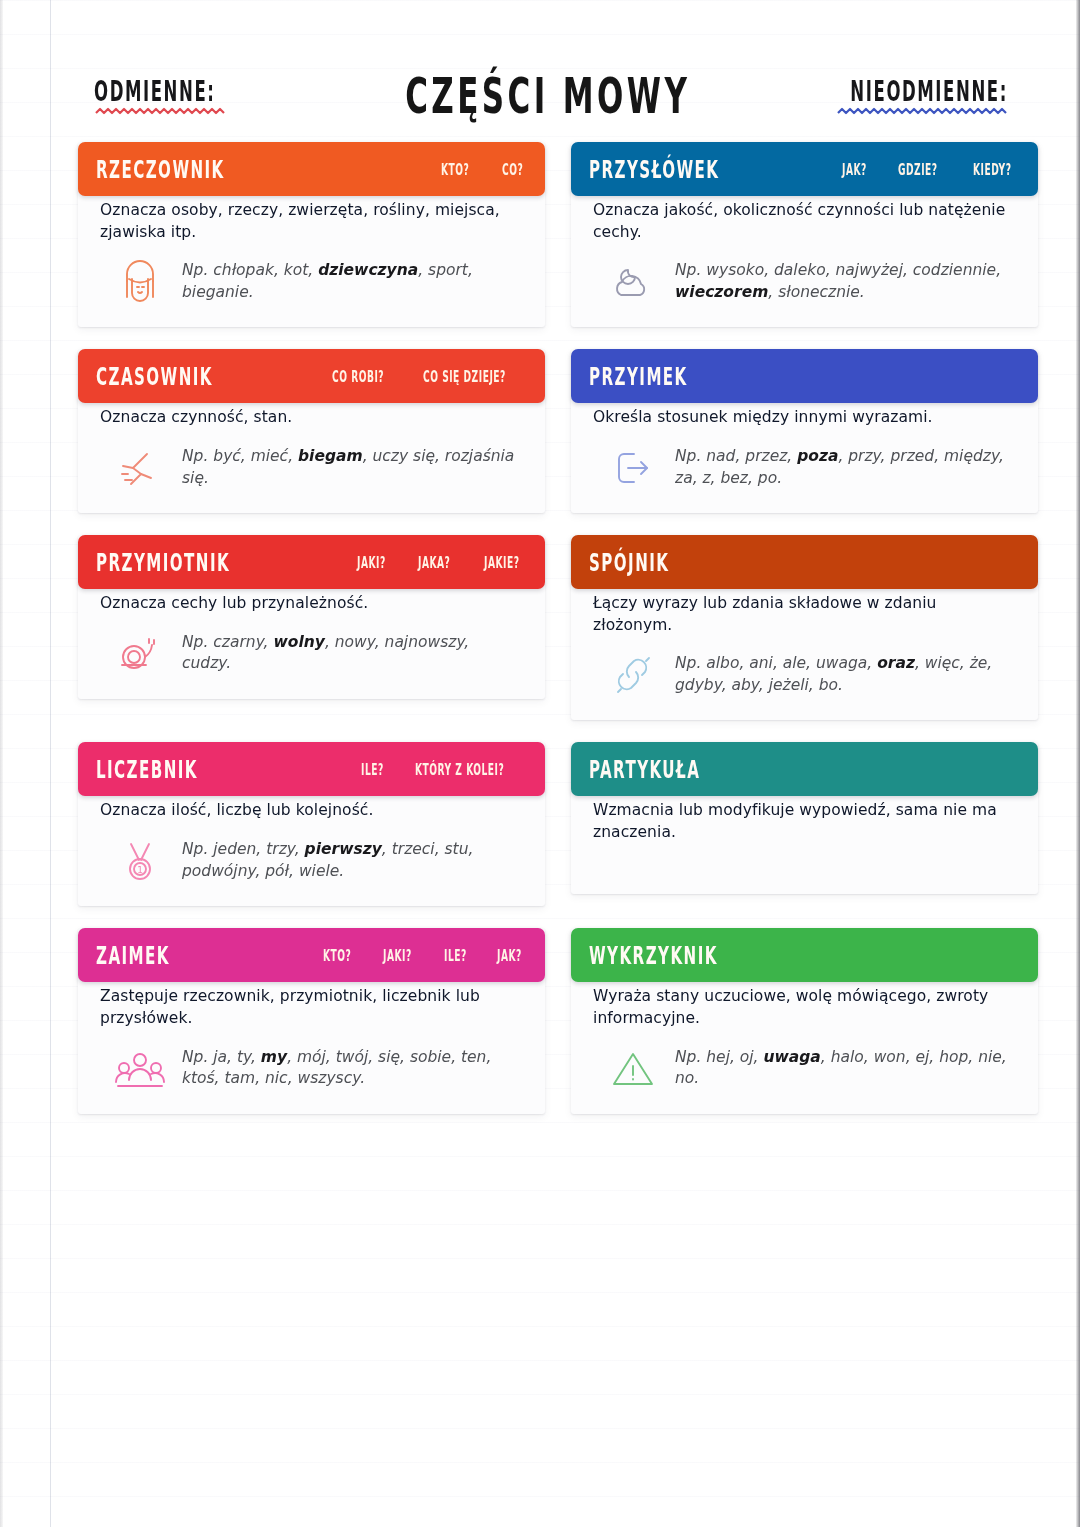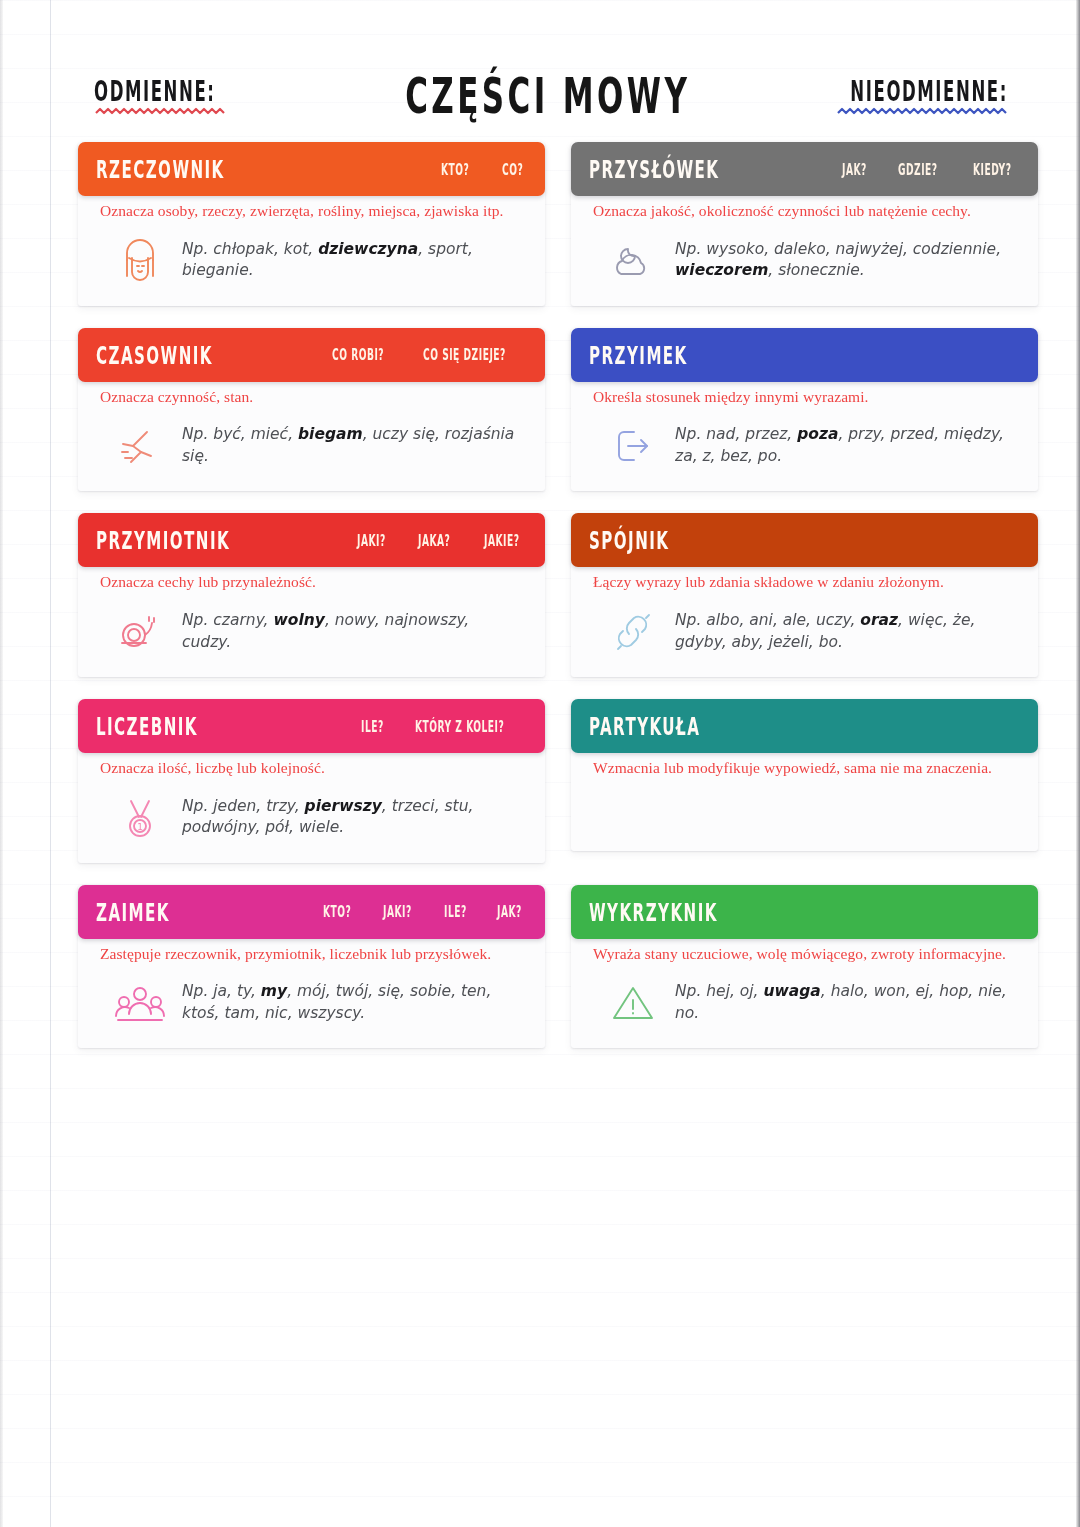--- a/index.html
+++ b/index.html
@@ -148,25 +148,24 @@
   .card-questions .hand {
     font-size: 13px;
     color: #fff3e6;
     letter-spacing: 0.05em;
     transform: scaleX(0.78) scaleY(1.18);
   }
 
   .card-desc {
     font-size: 15.5px;
     line-height: 1.40;
-    color: #ef4444;
+    color: #0f172a;
     letter-spacing: 0.005em;
     margin-bottom: 14px;
     max-width: 420px;
-    font-family: Liberation Serif, serif;
   }
 
   .example-row {
     display: flex;
     align-items: flex-start;
     gap: 16px;
     padding-left: 14px;
   }
   .example-icon {
     flex: 0 0 52px;
@@ -232,21 +231,21 @@
                   <path fill="none" stroke="#f0885c" stroke-width="1.9" stroke-linecap="round" stroke-linejoin="round" d="M9 22 v16 M35 22 v16"></path>
                   <path fill="none" stroke="#f0885c" stroke-width="1.9" stroke-linecap="round" stroke-linejoin="round" d="M19 28 h2 M24 28 h2"></path>
                   <path fill="none" stroke="#f0885c" stroke-width="1.9" stroke-linecap="round" stroke-linejoin="round" d="M20 33 q2 2 4 0"></path>
                 </svg>
               </div>
               <div class="example-text"><span>Np. chłopak, kot, </span><b>dziewczyna</b><span>, sport, bieganie.</span></div>
             </div>
           </div>
         </div>
         <div class="card">
-          <div class="card-header" style="background:#737373">
+          <div class="card-header" style="background:#0369a1">
             <div class="card-title"><span class="hand">PRZYSŁÓWEK</span></div>
             <div class="card-questions">
               <span class="hand">JAK?</span>
               <span class="hand">GDZIE?</span>
               <span class="hand">KIEDY?</span>
             </div>
           </div>
           <div class="card-body">
             <div class="card-desc">Oznacza jakość, okoliczność czynności lub natężenie cechy.</div>
             <div class="example-row">
@@ -335,21 +334,21 @@
           <div class="card-body">
             <div class="card-desc">Łączy wyrazy lub zdania składowe w zdaniu złożonym.</div>
             <div class="example-row">
               <div class="example-icon">
                 <svg width="46" height="44" viewBox="0 0 46 44">
                   <path fill="none" stroke="#9fcbe2" stroke-width="1.9" stroke-linecap="round" stroke-linejoin="round" d="M19 24 a8 8 0 0 1 0-11 l5-5 a8 8 0 0 1 11 11 l-3 3"></path>
                   <path fill="none" stroke="#9fcbe2" stroke-width="1.9" stroke-linecap="round" stroke-linejoin="round" d="M26 19 a8 8 0 0 1 0 11 l-5 5 a8 8 0 0 1-11-11 l3-3"></path>
                   <path fill="none" stroke="#9fcbe2" stroke-width="1.9" stroke-linecap="round" stroke-linejoin="round" d="M36 8 l3-3 M11 36 l-3 3"></path>
                 </svg>
               </div>
-              <div class="example-text"><span>Np. albo, ani, ale, uczy, </span><b>oraz</b><span>, więc, że, gdyby, aby, jeżeli, bo.</span></div>
+              <div class="example-text"><span>Np. albo, ani, ale, uwaga, </span><b>oraz</b><span>, więc, że, gdyby, aby, jeżeli, bo.</span></div>
             </div>
           </div>
         </div>
         <div class="card">
           <div class="card-header" style="background:#ec2d6b">
             <div class="card-title"><span class="hand">LICZEBNIK</span></div>
             <div class="card-questions">
               <span class="hand">ILE?</span>
               <span class="hand">KTÓRY Z KOLEI?</span>
             </div>

